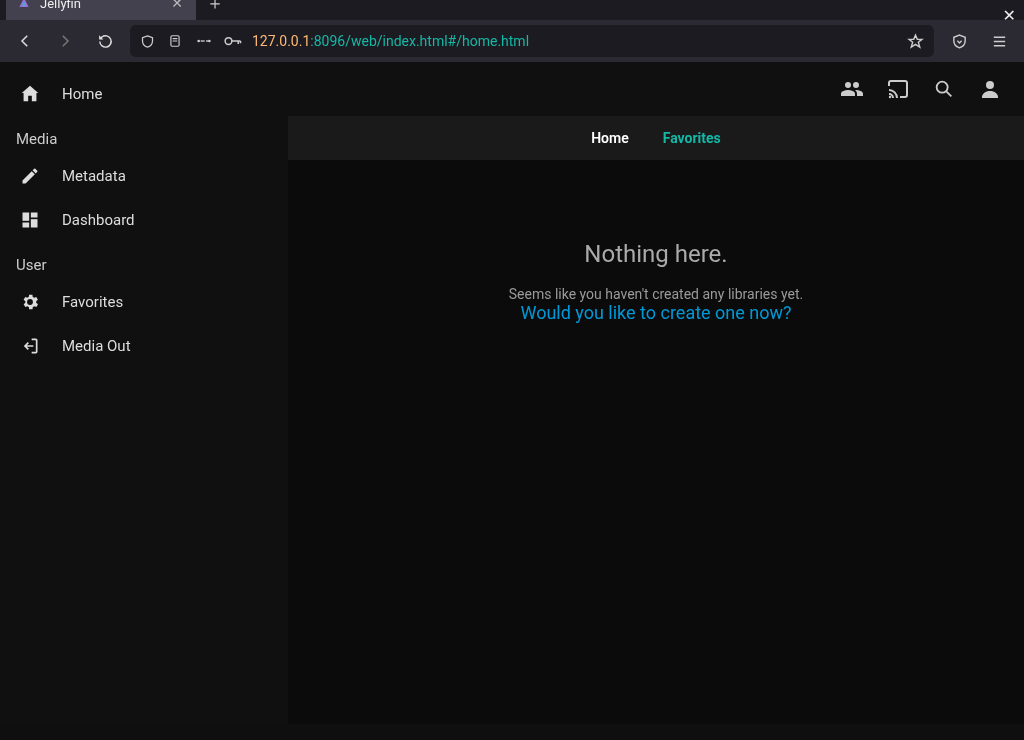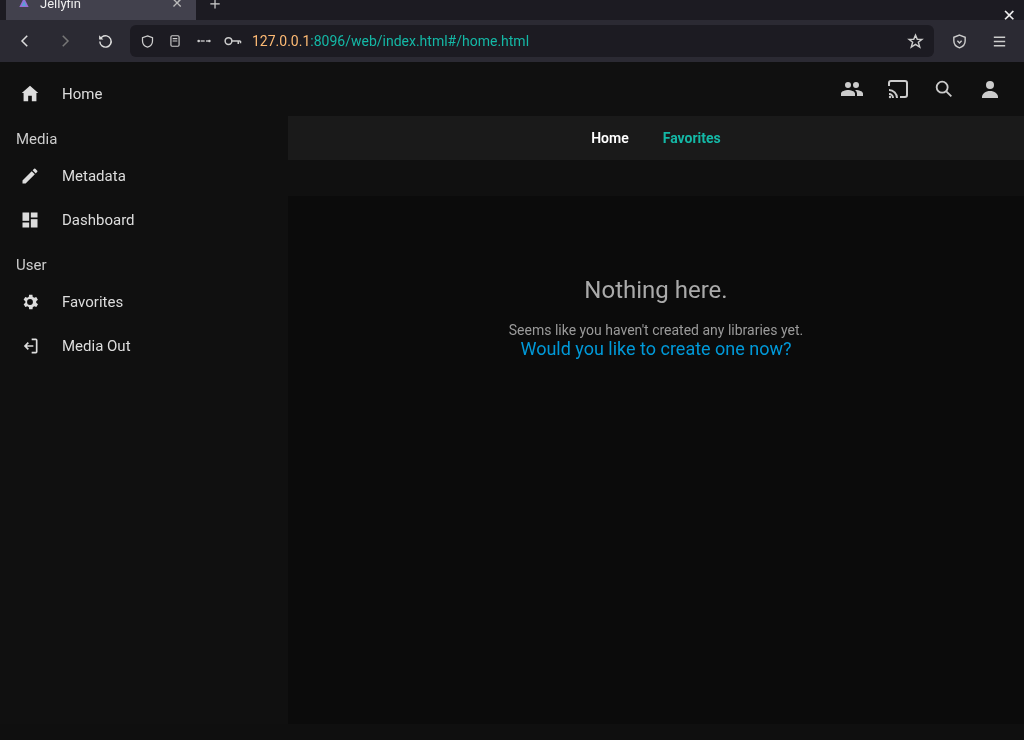--- a/index.html
+++ b/index.html
@@ -60,21 +60,21 @@
   .tabsrow {
     height: 44px; background: #1a1a1a; display: flex; align-items: center; justify-content: center; gap: 34px;
     font-size: 14px;
   }
   .apptab { color: #14b8a6; cursor: pointer; padding: 6px 0; font-weight: bold; }
   .apptab.active { color: #fff; font-weight: 600; }
 
   .empty {
     flex: 1; background: #0b0b0b;
     display: flex; flex-direction: column; align-items: center;
-    padding-top: 80px; text-align: center; margin-top: 36px;
+    padding-top: 80px; text-align: center;
   }
   .empty h2 { color: #aaa; font-weight: 400; font-size: 24px; margin-bottom: 18px; }
   .empty p  { color: #9a9a9a; font-size: 14px; }
   .empty a  { color: #0099d8; font-size: 18px; text-decoration: none; cursor: pointer; }
 
   svg { display: block; }
 </style>
 </head>
 <body>
 

